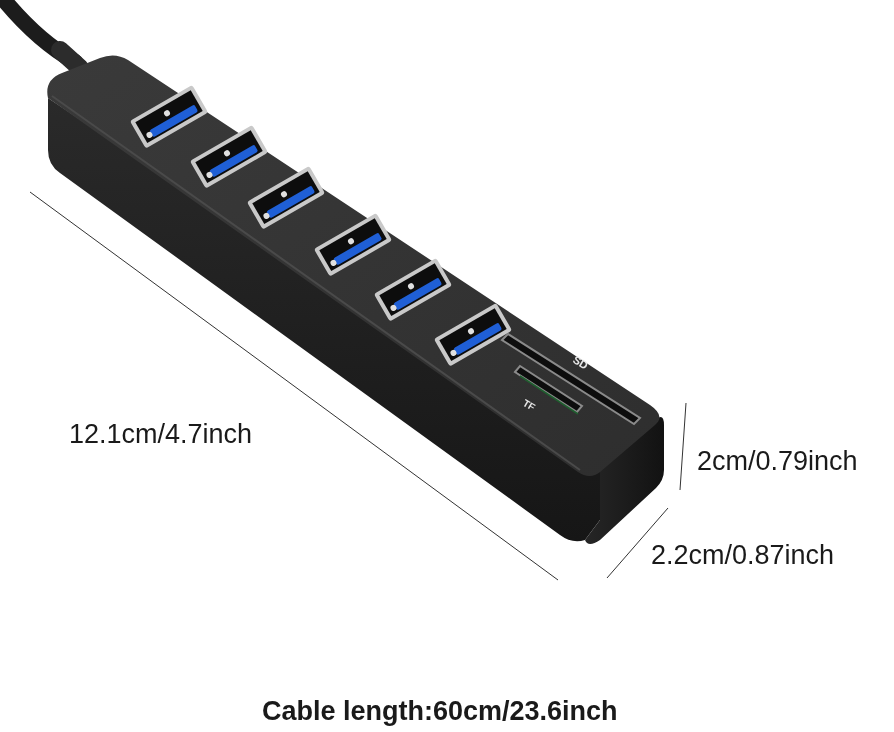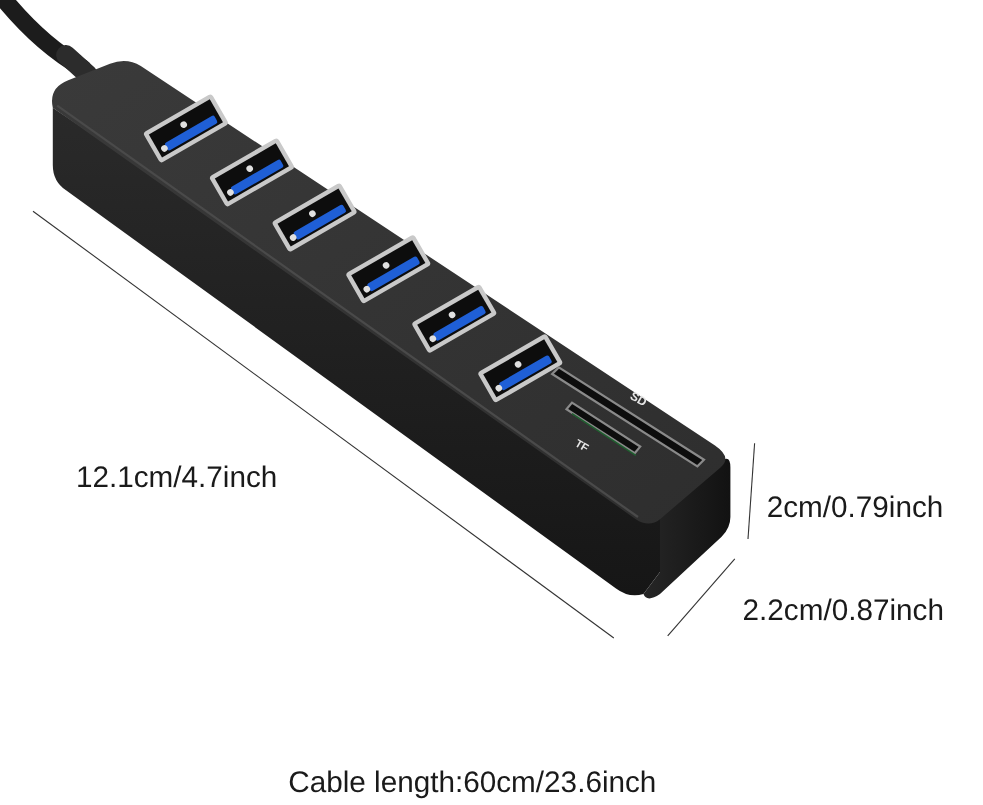--- a/index.html
+++ b/index.html
@@ -102,14 +102,14 @@
     <text class="slot-text" x="522" y="405" font-size="10" fill="#e6e6e6" transform="rotate(30 522 405)">TF</text>
   </g>
 
   <line x1="30" y1="192" x2="558" y2="580" stroke="#333" stroke-width="1"></line>
   <line x1="686" y1="403" x2="680" y2="490" stroke="#333" stroke-width="1"></line>
   <line x1="668" y1="508" x2="607" y2="578" stroke="#333" stroke-width="1"></line>
 </svg>
 
 <div class="label" style="left:69px; top:421px;">12.1cm/4.7inch</div>
 <div class="label" style="left:697px; top:448px;">2cm/0.79inch</div>
-<div class="label" style="left:675px; top:542px;">2.2cm/0.87inch</div>
-<div class="label" style="left:262px; top:698px;">Cable length:60cm/23.6inch</div>
+<div class="label" style="left:651px; top:542px;">2.2cm/0.87inch</div>
+<div class="label" style="left:262px; top:698px;font-weight:bold;">Cable length:60cm/23.6inch</div>
 
 </body></html>

